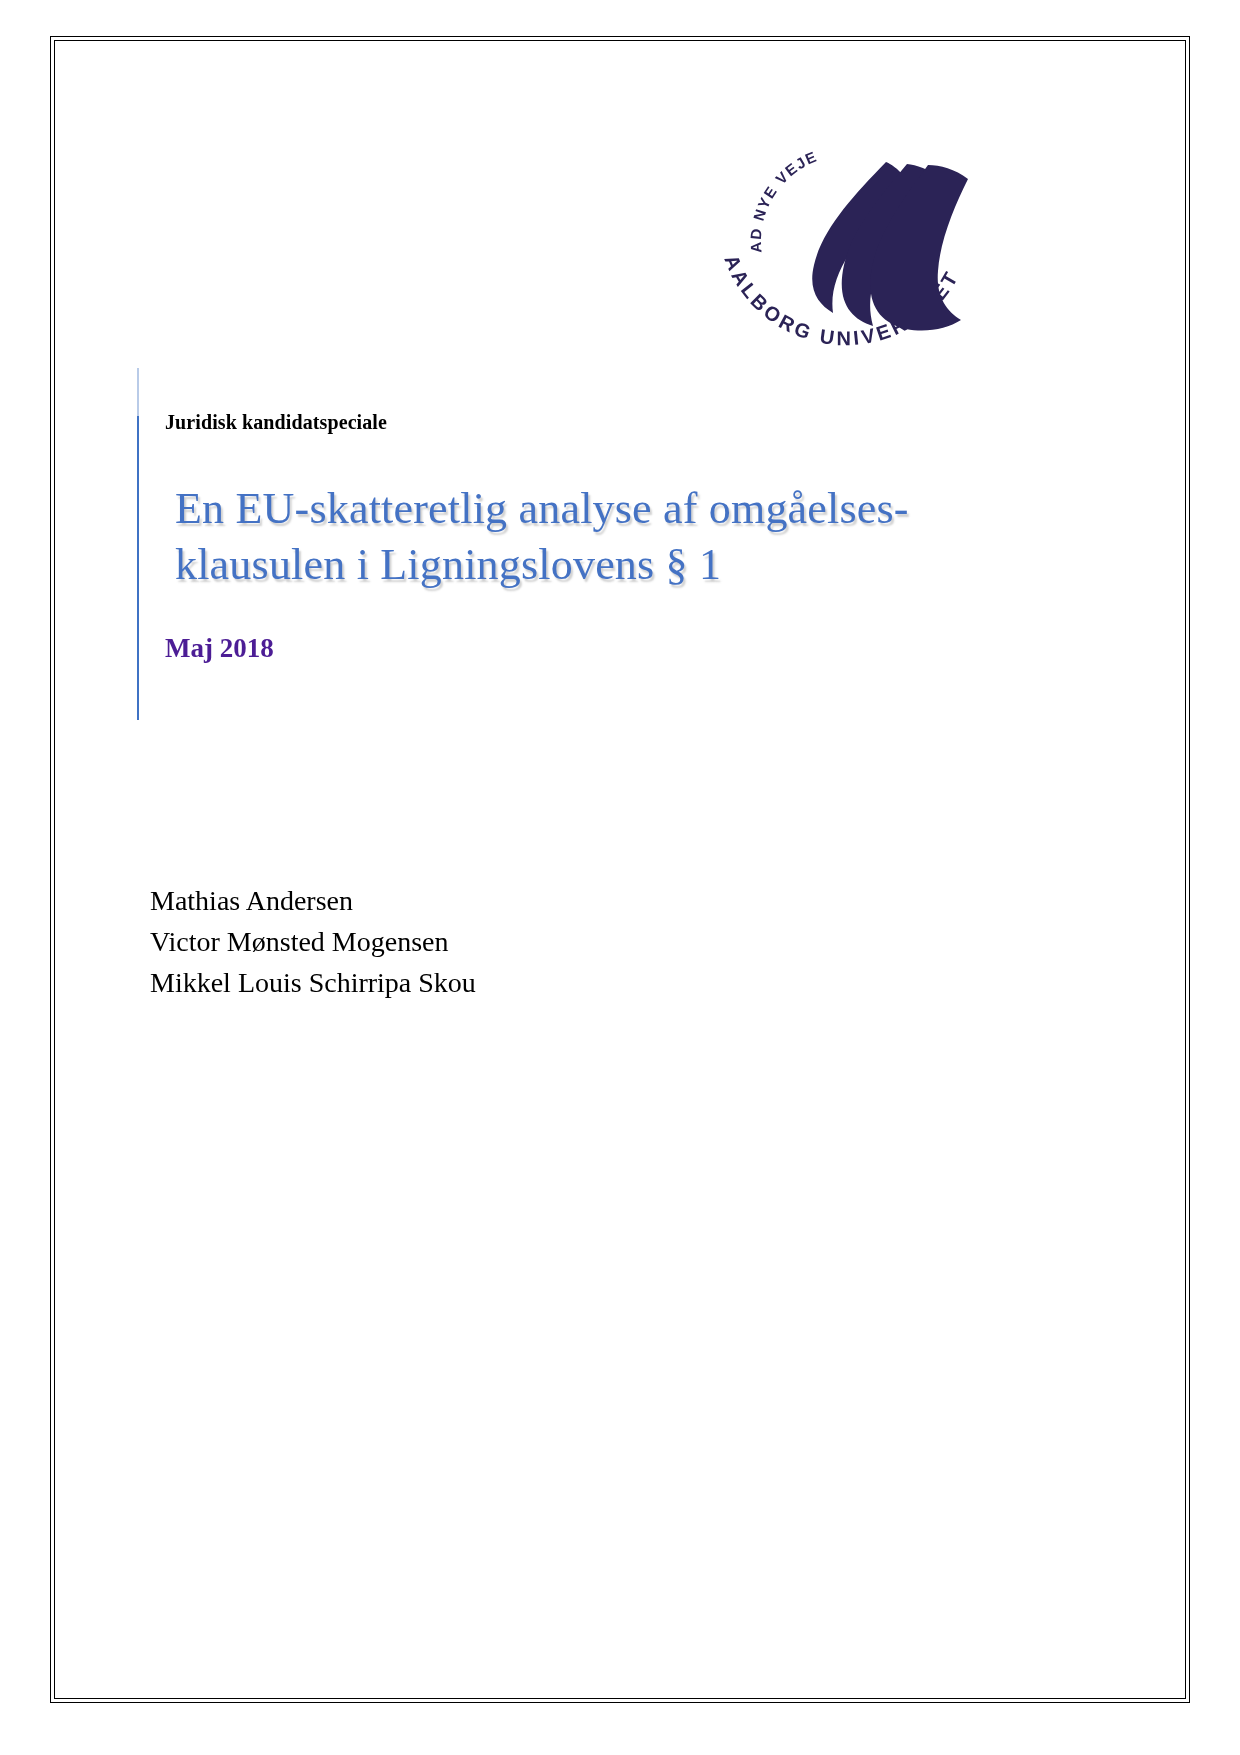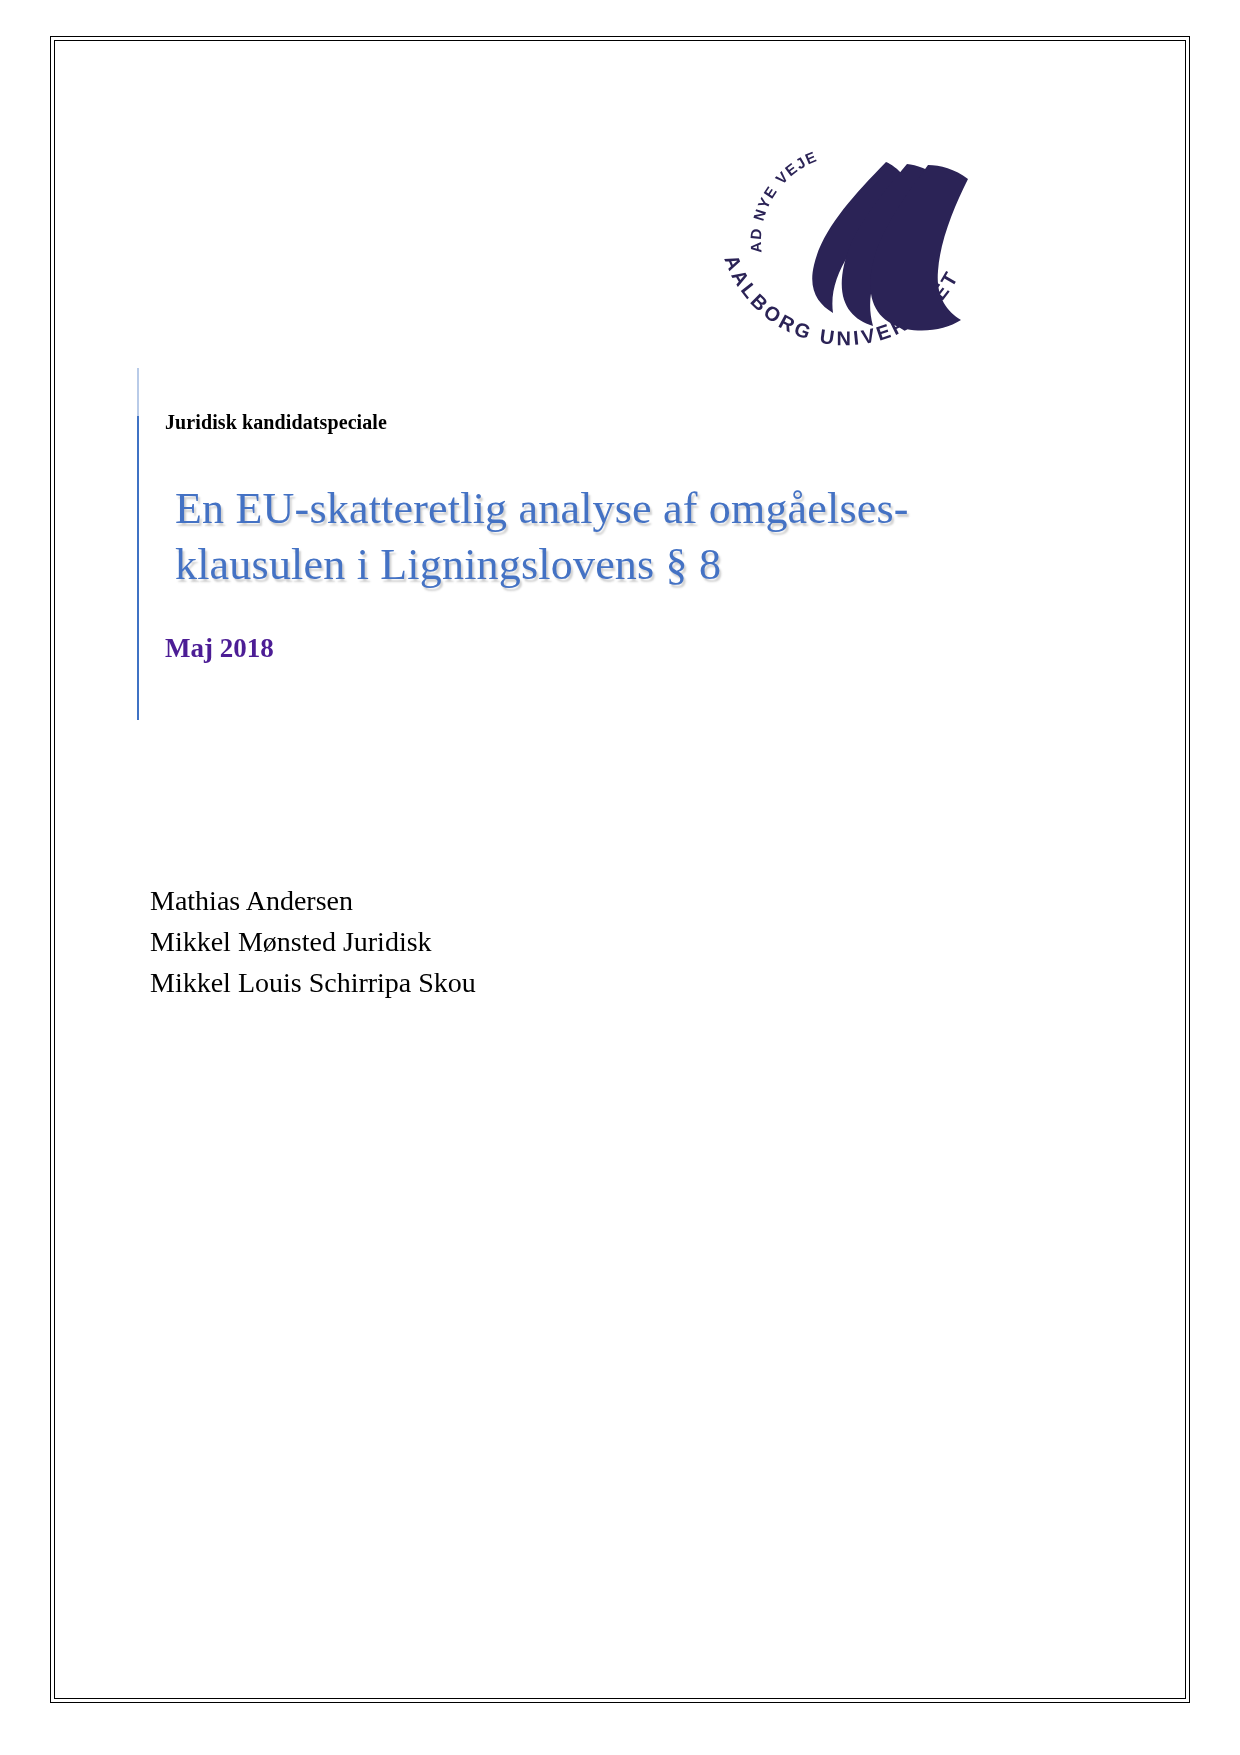--- a/index.html
+++ b/index.html
@@ -175,25 +175,25 @@
     </svg>
   </div>
 
   <div class="title-block">
     <div class="accent-rule"></div>
 
     <div class="subtitle-kind">Juridisk kandidatspeciale</div>
 
     <div class="main-title">
       <span class="tline">En EU-skatteretlig analyse af omgåelses-</span>
-      <span class="tline">klausulen i Ligningslovens § 8</span>
+      <span class="tline">klausulen i Ligningslovens § 1</span>
     </div>
 
     <div class="date-line">Maj 2018</div>
   </div>
 
   <div class="authors">
     <span class="author">Mathias Andersen</span>
-    <span class="author">Mikkel Mønsted Juridisk</span>
+    <span class="author">Victor Mønsted Mogensen</span>
     <span class="author">Mikkel Louis Schirripa Skou</span>
   </div>
 
 </div>
 
 </body></html>

